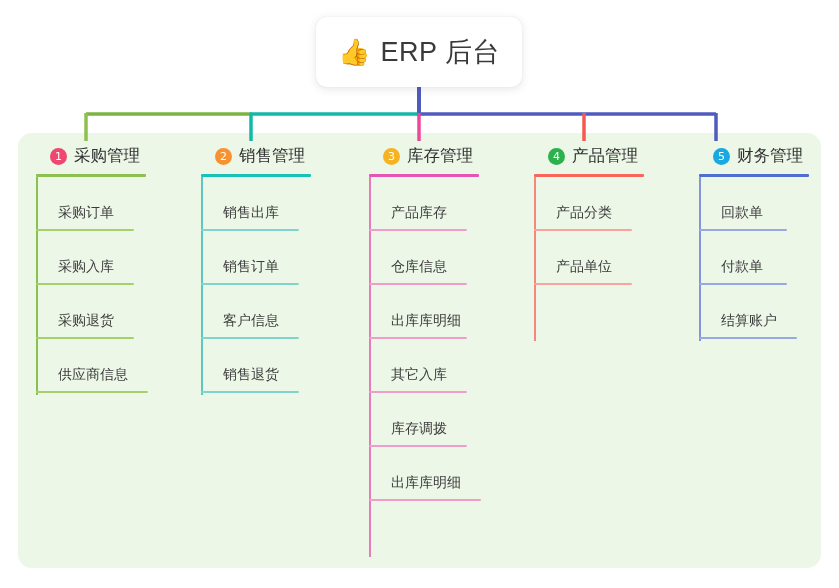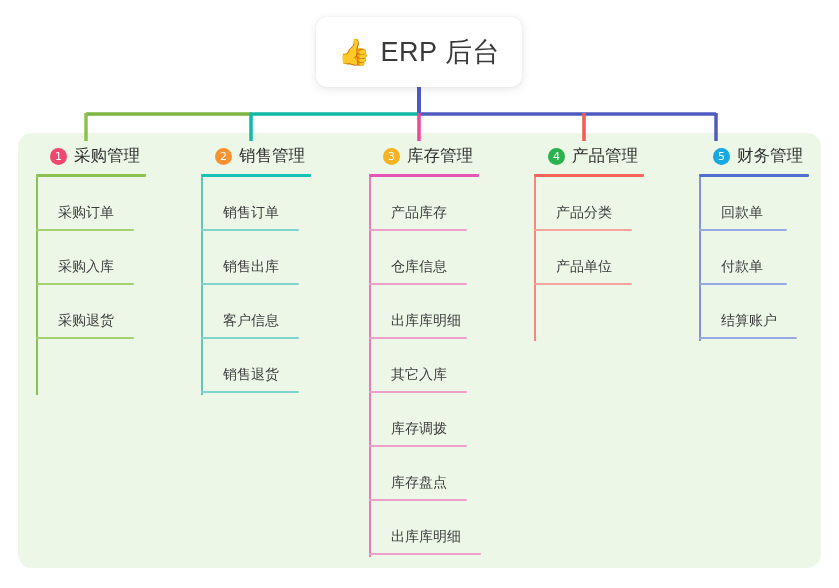--- a/index.html
+++ b/index.html
@@ -182,40 +182,44 @@
         <span class="leaf-rule" style="background:#a5d16d; width:98px;"></span>
       </div>
       <div class="leaf">
         <span class="leaf-label">采购入库</span>
         <span class="leaf-rule" style="background:#a5d16d; width:98px;"></span>
       </div>
       <div class="leaf">
         <span class="leaf-label">采购退货</span>
         <span class="leaf-rule" style="background:#a5d16d; width:98px;"></span>
       </div>
+      <div class="leaf">
+        <span class="leaf-label">供应商信息</span>
+        <span class="leaf-rule" style="background:#a5d16d; width:112px;"></span>
+      </div>
     </div>
   </div>
 
   <div class="column" style="left:201px; width:160px;">
     <div class="col-header">
       <span class="badge" style="background:#f79233;">2</span>
       <span class="col-title">销售管理</span>
     </div>
     <div class="col-rule" style="background:#19c2b6; width:110px;"></div>
     <div class="leaf-list">
       <div class="leaf-spine" style="background:#5fc7bd; height:218px;"></div>
       <div class="leaf">
+        <span class="leaf-label">销售出库</span>
+        <span class="leaf-rule" style="background:#7fd4cb; width:98px;"></span>
+      </div>
+      <div class="leaf">
         <span class="leaf-label">销售订单</span>
         <span class="leaf-rule" style="background:#7fd4cb; width:98px;"></span>
       </div>
       <div class="leaf">
-        <span class="leaf-label">销售出库</span>
-        <span class="leaf-rule" style="background:#7fd4cb; width:98px;"></span>
-      </div>
-      <div class="leaf">
         <span class="leaf-label">客户信息</span>
         <span class="leaf-rule" style="background:#7fd4cb; width:98px;"></span>
       </div>
       <div class="leaf">
         <span class="leaf-label">销售退货</span>
         <span class="leaf-rule" style="background:#7fd4cb; width:98px;"></span>
       </div>
     </div>
   </div>
 
@@ -238,24 +242,20 @@
       <div class="leaf">
         <span class="leaf-label">出库库明细</span>
         <span class="leaf-rule" style="background:#ef9ecb; width:98px;"></span>
       </div>
       <div class="leaf">
         <span class="leaf-label">其它入库</span>
         <span class="leaf-rule" style="background:#ef9ecb; width:98px;"></span>
       </div>
       <div class="leaf">
         <span class="leaf-label">库存调拨</span>
-        <span class="leaf-rule" style="background:#ef9ecb; width:98px;"></span>
-      </div>
-      <div class="leaf">
-        <span class="leaf-label">库存盘点</span>
         <span class="leaf-rule" style="background:#ef9ecb; width:98px;"></span>
       </div>
       <div class="leaf">
         <span class="leaf-label">出库库明细</span>
         <span class="leaf-rule" style="background:#ef9ecb; width:112px;"></span>
       </div>
     </div>
   </div>
 
   <div class="column" style="left:534px; width:170px;">

